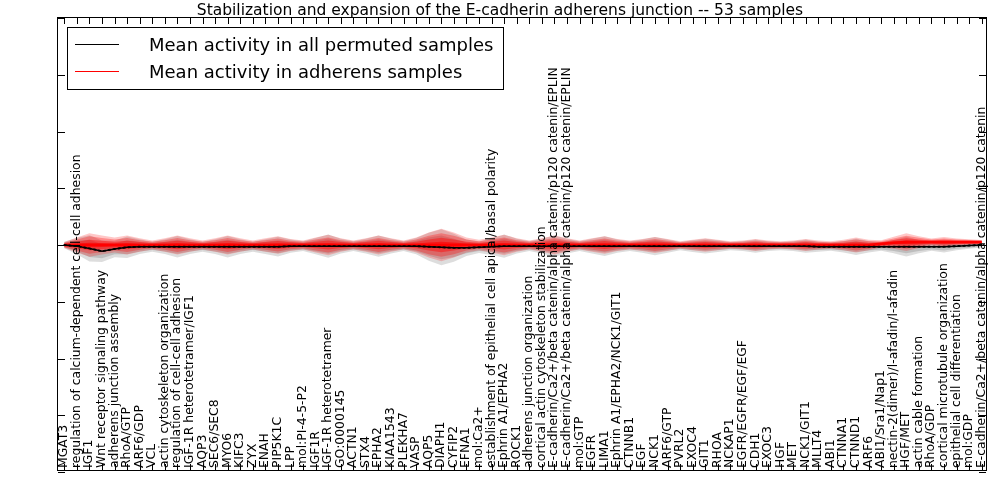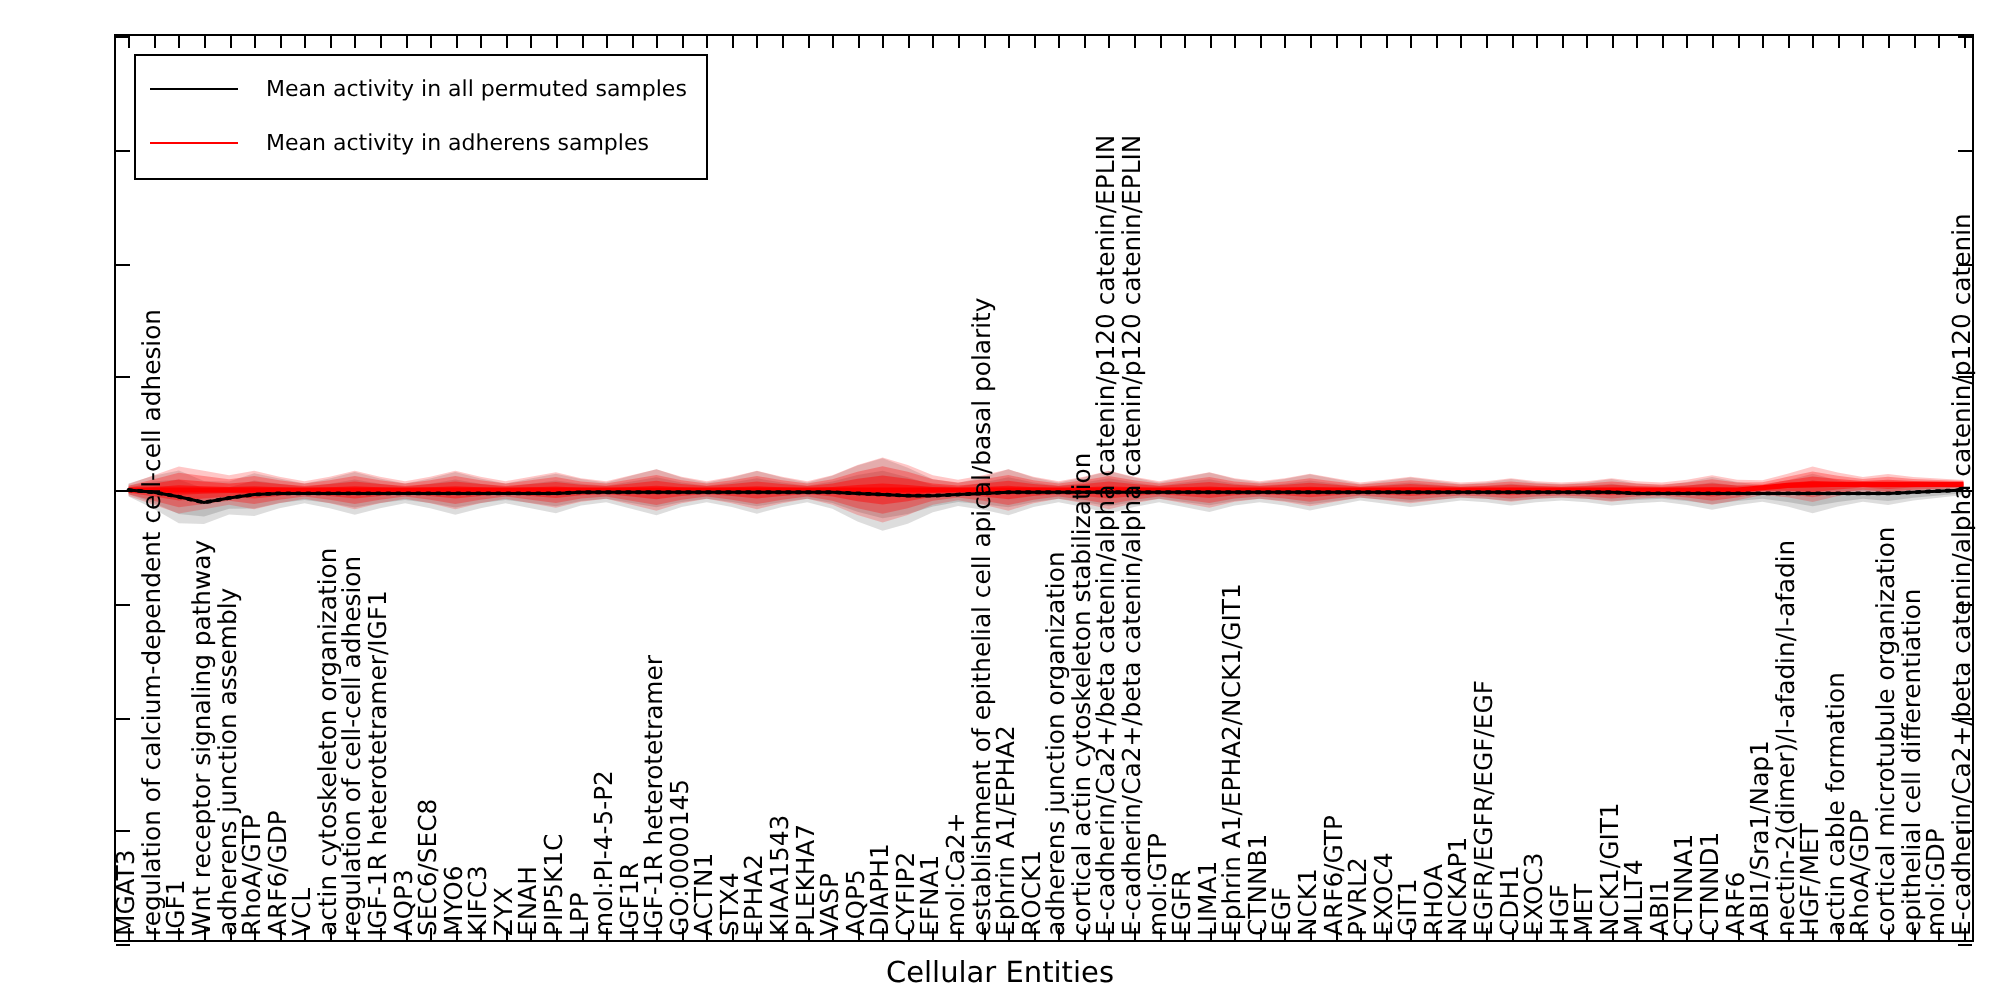--- a/index.html
+++ b/index.html
@@ -29,31 +29,31 @@
         font-size:12.4px;white-space:nowrap;line-height:1;}
   #xlabel{position:absolute;left:0;top:479px;width:1000px;text-align:center;
           font-size:14.5px;}
 
   
   #legend{position:absolute;left:9px;top:9px;background:#fff;
           border:1.3px solid #000;padding:3px 10px 4px 7px;z-index:9;}
   .legrow{display:flex;align-items:center;height:27px;}
   .legline{width:44px;height:0;border-top:1.6px solid #000;margin-right:14px;}
   .legline.red{border-top-color:#ff0000;}
-  .legtxt{font-size:11px;white-space:nowrap;}
+  .legtxt{font-size:18px;white-space:nowrap;margin-left:16px;}
 
   svg{display:block;}
 </style>
 </head>
 <body>
 
 <div id="fig">
 
-
-  <div id="xlabel">Cellular Entities</div>
+  <div id="title">Stabilization and expansion of the E-cadherin adherens junction -- 53 samples</div>
+
 
   <div id="yticklabels"></div>
 
   <div id="axes">
     <div id="plotclip">
       <svg id="plotsvg" width="930" height="454" viewBox="0 0 930 454">
           <path d="M6.28,223.71 L18.85,219.91 L31.42,217.24 L43.99,222.55 L56.55,222.74 L69.12,218.57 L81.69,221.30 L94.26,223.77 L106.82,221.30 L119.39,218.01 L131.96,221.30 L144.53,223.77 L157.09,221.30 L169.66,218.01 L182.23,221.30 L194.80,223.77 L207.36,221.30 L219.93,218.83 L232.50,221.55 L245.07,223.20 L257.64,219.91 L270.20,216.61 L282.77,220.73 L295.34,223.20 L307.91,220.73 L320.47,217.44 L333.04,220.73 L345.61,223.20 L358.18,219.91 L370.74,214.71 L383.31,211.17 L395.88,215.85 L408.45,221.61 L421.01,223.51 L433.58,220.47 L446.15,216.61 L458.72,220.73 L471.28,223.20 L483.85,220.73 L496.42,217.44 L508.99,220.73 L521.55,223.20 L534.12,220.73 L546.69,218.26 L559.26,221.55 L571.82,223.20 L584.39,221.55 L596.96,219.08 L609.53,221.55 L622.09,224.02 L634.66,222.37 L647.23,220.73 L659.80,222.37 L672.36,224.02 L684.93,223.20 L697.50,221.55 L710.07,223.20 L722.64,224.02 L735.20,223.20 L747.77,221.55 L760.34,223.77 L772.91,224.59 L785.47,222.94 L798.04,220.47 L810.61,222.94 L823.18,224.59 L835.74,222.12 L848.31,218.83 L860.88,222.12 L873.45,224.59 L886.01,222.94 L898.58,224.02 L911.15,224.28 L923.72,224.53 L923.72,229.47 L911.15,230.86 L898.58,232.25 L886.01,234.46 L873.45,232.82 L860.88,235.29 L848.31,238.58 L835.74,235.29 L823.18,232.82 L810.61,234.46 L798.04,236.93 L785.47,234.46 L772.91,232.82 L760.34,233.64 L747.77,234.72 L735.20,233.07 L722.64,232.25 L710.07,233.07 L697.50,234.72 L684.93,233.07 L672.36,232.25 L659.80,233.90 L647.23,235.54 L634.66,233.90 L622.09,232.25 L609.53,234.72 L596.96,237.19 L584.39,234.72 L571.82,233.07 L559.26,234.72 L546.69,238.01 L534.12,235.54 L521.55,233.07 L508.99,235.54 L496.42,238.83 L483.85,235.54 L471.28,233.07 L458.72,235.54 L446.15,239.66 L433.58,236.93 L421.01,235.03 L408.45,238.07 L395.88,243.83 L383.31,247.37 L370.74,242.69 L358.18,236.36 L345.61,233.07 L333.04,235.54 L320.47,238.83 L307.91,235.54 L295.34,233.07 L282.77,235.54 L270.20,239.66 L257.64,236.36 L245.07,233.07 L232.50,234.72 L219.93,238.58 L207.36,236.11 L194.80,233.64 L182.23,236.11 L169.66,239.40 L157.09,236.11 L144.53,233.64 L131.96,236.11 L119.39,239.40 L106.82,236.11 L94.26,233.64 L81.69,236.11 L69.12,239.97 L56.55,239.20 L43.99,243.94 L31.42,243.57 L18.85,236.36 L6.28,230.29 Z" fill="#b3b3b3" fill-opacity="0.45" stroke="none"></path>
           <path d="M6.28,224.84 L18.85,222.74 L31.42,221.78 L43.99,226.23 L56.55,225.58 L69.12,222.26 L81.69,223.85 L94.26,225.47 L106.82,223.85 L119.39,221.69 L131.96,223.85 L144.53,225.47 L157.09,223.85 L169.66,221.69 L182.23,223.85 L194.80,225.47 L207.36,223.85 L219.93,222.23 L232.50,223.82 L245.07,224.90 L257.64,222.74 L270.20,220.59 L282.77,223.28 L295.34,224.90 L307.91,223.28 L320.47,221.13 L333.04,223.28 L345.61,224.90 L358.18,222.74 L370.74,219.54 L383.31,217.41 L395.88,220.67 L408.45,224.45 L421.01,225.50 L433.58,223.31 L446.15,220.59 L458.72,223.28 L471.28,224.90 L483.85,223.28 L496.42,221.13 L508.99,223.28 L521.55,224.90 L534.12,223.28 L546.69,221.67 L559.26,223.82 L571.82,224.90 L584.39,223.82 L596.96,222.20 L609.53,223.82 L622.09,225.44 L634.66,224.36 L647.23,223.28 L659.80,224.36 L672.36,225.44 L684.93,224.90 L697.50,223.82 L710.07,224.90 L722.64,225.44 L735.20,224.90 L747.77,223.82 L760.34,225.47 L772.91,226.01 L785.47,224.93 L798.04,223.31 L810.61,224.93 L823.18,226.01 L835.74,224.39 L848.31,222.23 L860.88,224.39 L873.45,226.01 L886.01,224.93 L898.58,225.44 L911.15,225.41 L923.72,225.38 L923.72,228.62 L911.15,229.72 L898.58,230.83 L886.01,232.48 L873.45,231.40 L860.88,233.02 L848.31,235.17 L835.74,233.02 L823.18,231.40 L810.61,232.48 L798.04,234.09 L785.47,232.48 L772.91,231.40 L760.34,231.94 L747.77,232.45 L735.20,231.37 L722.64,230.83 L710.07,231.37 L697.50,232.45 L684.93,231.37 L672.36,230.83 L659.80,231.91 L647.23,232.99 L634.66,231.91 L622.09,230.83 L609.53,232.45 L596.96,234.07 L584.39,232.45 L571.82,231.37 L559.26,232.45 L546.69,234.60 L534.12,232.99 L521.55,231.37 L508.99,232.99 L496.42,235.14 L483.85,232.99 L471.28,231.37 L458.72,232.99 L446.15,235.68 L433.58,234.09 L421.01,233.04 L408.45,235.23 L395.88,239.00 L383.31,241.13 L370.74,237.87 L358.18,233.53 L345.61,231.37 L333.04,232.99 L320.47,235.14 L307.91,232.99 L295.34,231.37 L282.77,232.99 L270.20,235.68 L257.64,233.53 L245.07,231.37 L232.50,232.45 L219.93,235.17 L207.36,233.55 L194.80,231.94 L182.23,233.55 L169.66,235.71 L157.09,233.55 L144.53,231.94 L131.96,233.55 L119.39,235.71 L106.82,233.55 L94.26,231.94 L81.69,233.55 L69.12,236.28 L56.55,236.36 L43.99,240.25 L31.42,239.03 L18.85,233.53 L6.28,229.16 Z" fill="#999999" fill-opacity="0.45" stroke="none"></path>
           <path d="M6.28,224.05 L18.85,219.62 L31.42,215.20 L43.99,217.41 L56.55,219.62 L69.12,217.41 L81.69,220.36 L94.26,222.57 L106.82,220.36 L119.39,217.41 L131.96,220.36 L144.53,222.57 L157.09,220.36 L169.66,217.41 L182.23,220.36 L194.80,222.57 L207.36,220.36 L219.93,218.15 L232.50,221.10 L245.07,222.57 L257.64,219.62 L270.20,216.67 L282.77,220.36 L295.34,222.57 L307.91,220.36 L320.47,217.41 L333.04,220.36 L345.61,222.57 L358.18,219.62 L370.74,214.46 L383.31,210.77 L395.88,214.46 L408.45,219.62 L421.01,221.84 L433.58,219.62 L446.15,216.67 L458.72,220.36 L471.28,222.57 L483.85,220.36 L496.42,217.41 L508.99,220.36 L521.55,222.57 L534.12,220.36 L546.69,218.15 L559.26,221.10 L571.82,222.57 L584.39,221.10 L596.96,218.88 L609.53,221.10 L622.09,223.31 L634.66,221.84 L647.23,220.36 L659.80,221.84 L672.36,223.31 L684.93,222.57 L697.50,221.10 L710.07,222.57 L722.64,223.31 L735.20,222.57 L747.77,221.10 L760.34,222.57 L772.91,223.31 L785.47,221.84 L798.04,219.62 L810.61,221.84 L823.18,222.18 L835.74,218.83 L848.31,215.31 L860.88,218.26 L873.45,220.47 L886.01,219.00 L898.58,220.47 L911.15,221.21 L923.72,221.95 L923.72,226.38 L911.15,227.11 L898.58,227.85 L886.01,229.33 L873.45,227.85 L860.88,230.06 L848.31,233.02 L835.74,230.63 L823.18,229.55 L810.61,232.16 L798.04,234.38 L785.47,232.16 L772.91,230.69 L760.34,231.43 L747.77,232.90 L735.20,231.43 L722.64,230.69 L710.07,231.43 L697.50,232.90 L684.93,231.43 L672.36,230.69 L659.80,232.16 L647.23,233.64 L634.66,232.16 L622.09,230.69 L609.53,232.90 L596.96,235.12 L584.39,232.90 L571.82,231.43 L559.26,232.90 L546.69,235.85 L534.12,233.64 L521.55,231.43 L508.99,233.64 L496.42,236.59 L483.85,233.64 L471.28,231.43 L458.72,233.64 L446.15,237.33 L433.58,234.38 L421.01,232.16 L408.45,234.38 L395.88,239.54 L383.31,243.23 L370.74,239.54 L358.18,234.38 L345.61,231.43 L333.04,233.64 L320.47,236.59 L307.91,233.64 L295.34,231.43 L282.77,233.64 L270.20,237.33 L257.64,234.38 L245.07,231.43 L232.50,232.90 L219.93,235.85 L207.36,233.64 L194.80,231.43 L182.23,233.64 L169.66,236.59 L157.09,233.64 L144.53,231.43 L131.96,233.64 L119.39,236.59 L106.82,233.64 L94.26,231.43 L81.69,233.64 L69.12,236.59 L56.55,234.38 L43.99,236.59 L31.42,238.80 L18.85,234.38 L6.28,229.95 Z" fill="#ff0000" fill-opacity="0.22" stroke="none"></path>
           <path d="M6.28,224.84 L18.85,221.61 L31.42,218.37 L43.99,219.99 L56.55,221.61 L69.12,219.99 L81.69,222.15 L94.26,223.77 L106.82,222.15 L119.39,219.99 L131.96,222.15 L144.53,223.77 L157.09,222.15 L169.66,219.99 L182.23,222.15 L194.80,223.77 L207.36,222.15 L219.93,220.53 L232.50,222.69 L245.07,223.77 L257.64,221.61 L270.20,219.45 L282.77,222.15 L295.34,223.77 L307.91,222.15 L320.47,219.99 L333.04,222.15 L345.61,223.77 L358.18,221.61 L370.74,217.83 L383.31,215.14 L395.88,217.83 L408.45,221.61 L421.01,223.23 L433.58,221.61 L446.15,219.45 L458.72,222.15 L471.28,223.77 L483.85,222.15 L496.42,219.99 L508.99,222.15 L521.55,223.77 L534.12,222.15 L546.69,220.53 L559.26,222.69 L571.82,223.77 L584.39,222.69 L596.96,221.07 L609.53,222.69 L622.09,224.30 L634.66,223.23 L647.23,222.15 L659.80,223.23 L672.36,224.30 L684.93,223.77 L697.50,222.69 L710.07,223.77 L722.64,224.30 L735.20,223.77 L747.77,222.69 L760.34,223.77 L772.91,224.30 L785.47,223.23 L798.04,221.61 L810.61,223.23 L823.18,223.17 L835.74,220.42 L848.31,217.69 L860.88,219.85 L873.45,221.47 L886.01,220.39 L898.58,221.47 L911.15,222.01 L923.72,222.55 L923.72,225.78 L911.15,226.32 L898.58,226.86 L886.01,227.94 L873.45,226.86 L860.88,228.48 L848.31,230.63 L835.74,229.04 L823.18,228.56 L810.61,230.77 L798.04,232.39 L785.47,230.77 L772.91,229.70 L760.34,230.23 L747.77,231.31 L735.20,230.23 L722.64,229.70 L710.07,230.23 L697.50,231.31 L684.93,230.23 L672.36,229.70 L659.80,230.77 L647.23,231.85 L634.66,230.77 L622.09,229.70 L609.53,231.31 L596.96,232.93 L584.39,231.31 L571.82,230.23 L559.26,231.31 L546.69,233.47 L534.12,231.85 L521.55,230.23 L508.99,231.85 L496.42,234.01 L483.85,231.85 L471.28,230.23 L458.72,231.85 L446.15,234.55 L433.58,232.39 L421.01,230.77 L408.45,232.39 L395.88,236.17 L383.31,238.86 L370.74,236.17 L358.18,232.39 L345.61,230.23 L333.04,231.85 L320.47,234.01 L307.91,231.85 L295.34,230.23 L282.77,231.85 L270.20,234.55 L257.64,232.39 L245.07,230.23 L232.50,231.31 L219.93,233.47 L207.36,231.85 L194.80,230.23 L182.23,231.85 L169.66,234.01 L157.09,231.85 L144.53,230.23 L131.96,231.85 L119.39,234.01 L106.82,231.85 L94.26,230.23 L81.69,231.85 L69.12,234.01 L56.55,232.39 L43.99,234.01 L31.42,235.63 L18.85,232.39 L6.28,229.16 Z" fill="#ff0000" fill-opacity="0.30" stroke="none"></path>

